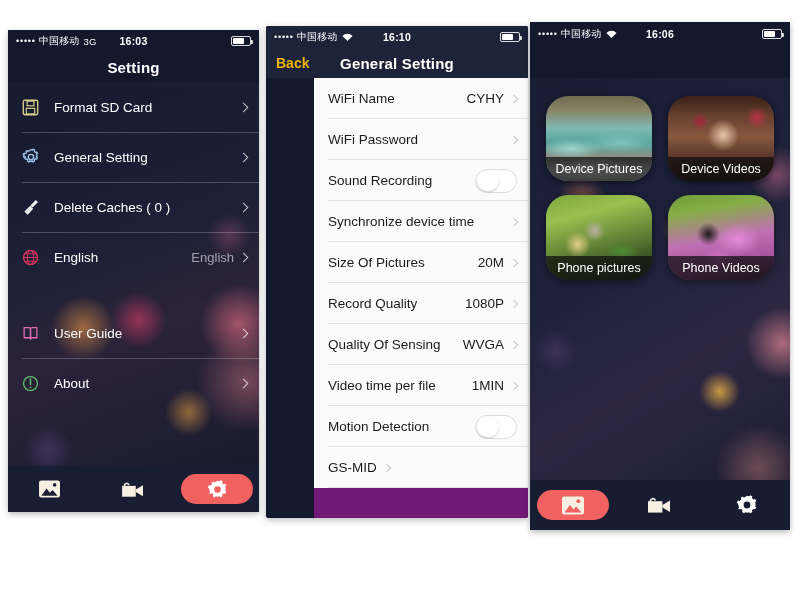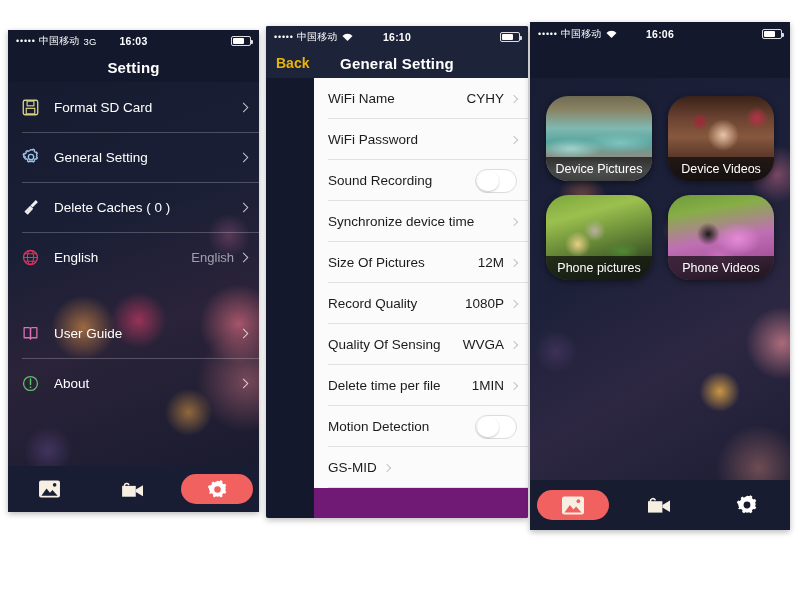--- a/index.html
+++ b/index.html
@@ -393,38 +393,38 @@
       </div>
 
       <div class="row2">
         <span class="lbl">Synchronize device time</span>
         <span class="val"></span>
         <span class="chev-g"></span>
       </div>
 
       <div class="row2">
         <span class="lbl">Size Of Pictures</span>
-        <span class="val">12M</span>
+        <span class="val">20M</span>
         <span class="chev-g"></span>
       </div>
 
       <div class="row2">
         <span class="lbl">Record Quality</span>
         <span class="val">1080P</span>
         <span class="chev-g"></span>
       </div>
 
       <div class="row2">
         <span class="lbl">Quality Of Sensing</span>
         <span class="val">WVGA</span>
         <span class="chev-g"></span>
       </div>
 
       <div class="row2">
-        <span class="lbl">Delete time per file</span>
+        <span class="lbl">Video time per file</span>
         <span class="val">1MIN</span>
         <span class="chev-g"></span>
       </div>
 
       <div class="row2">
         <span class="lbl">Motion Detection</span>
         <span class="toggle">
             <i></i>
           </span>
       </div>

